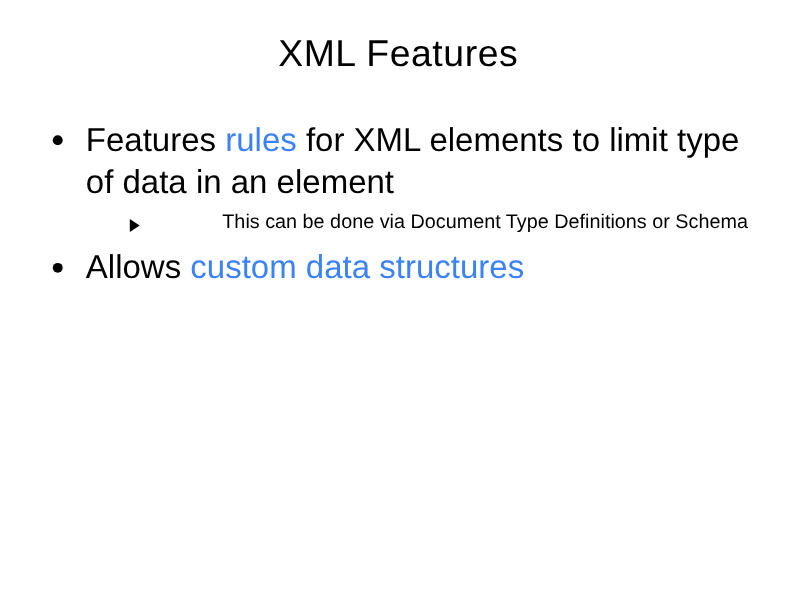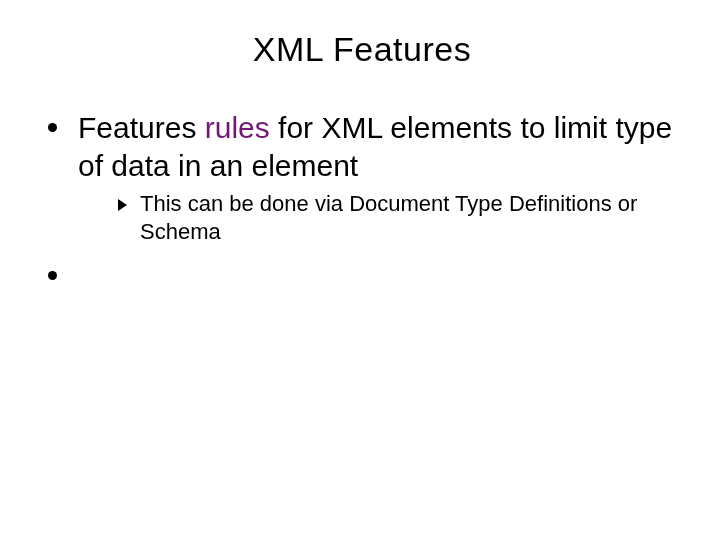--- a/index.html
+++ b/index.html
@@ -49,50 +49,52 @@
     border-radius: 50%;
   }
   ul.lvl2 {
     list-style: none;
     margin: 6px 0 12px 0;
     padding: 0 0 0 40px;
   }
   ul.lvl2 > li {
     position: relative;
     padding-left: 22px;
-    font-size: 22px;
+    font-size: 18px;
     line-height: 1.25;
     margin-bottom: 4px;
+    text-align: right;
   }
   ul.lvl2 > li::before {
     content: "";
     position: absolute;
     left: 0;
     top: 9px;
     width: 0;
     height: 0;
     border-top: 6px solid transparent;
     border-bottom: 6px solid transparent;
     border-left: 9px solid #000;
   }
   .green {
-    color: #701a75;
+    color: #3b82f6;
   }
 </style>
 </head>
 <body>
 
 <div class="slide">
   <div class="title">XML Features</div>
 
   <ul class="lvl1">
     <li>
       <span><span>Features </span><span class="green">rules</span><span> for XML elements to limit type of data in an element</span></span>
       <ul class="lvl2">
         <li>
           <span>This can be done via Document Type Definitions or Schema</span>
         </li>
       </ul>
     </li>
     <li>
+      <span><span>Allows </span><span class="green">custom data structures</span><span></span></span>
     </li>
   </ul>
 </div>
 
 </body></html>

